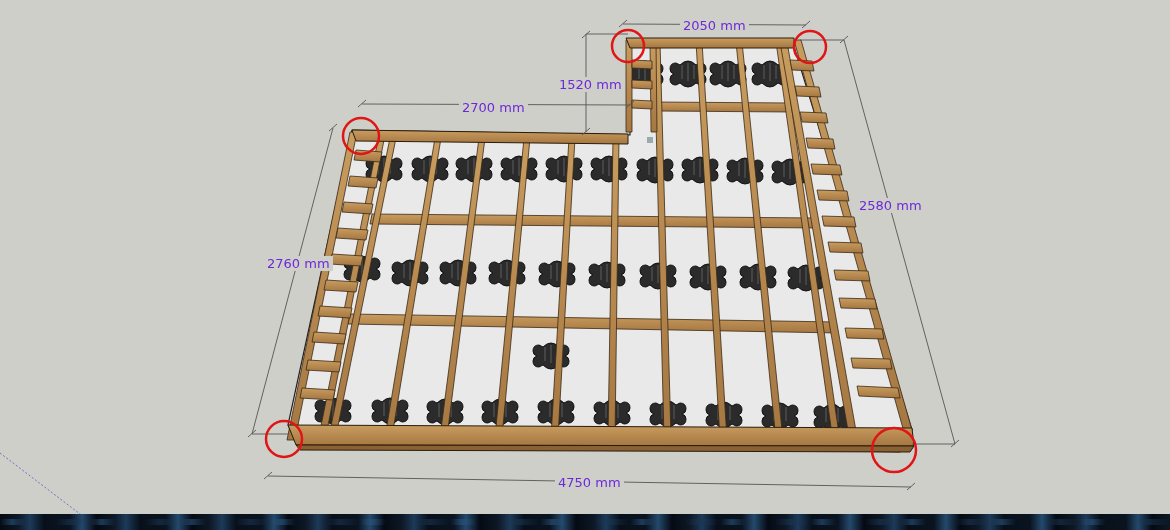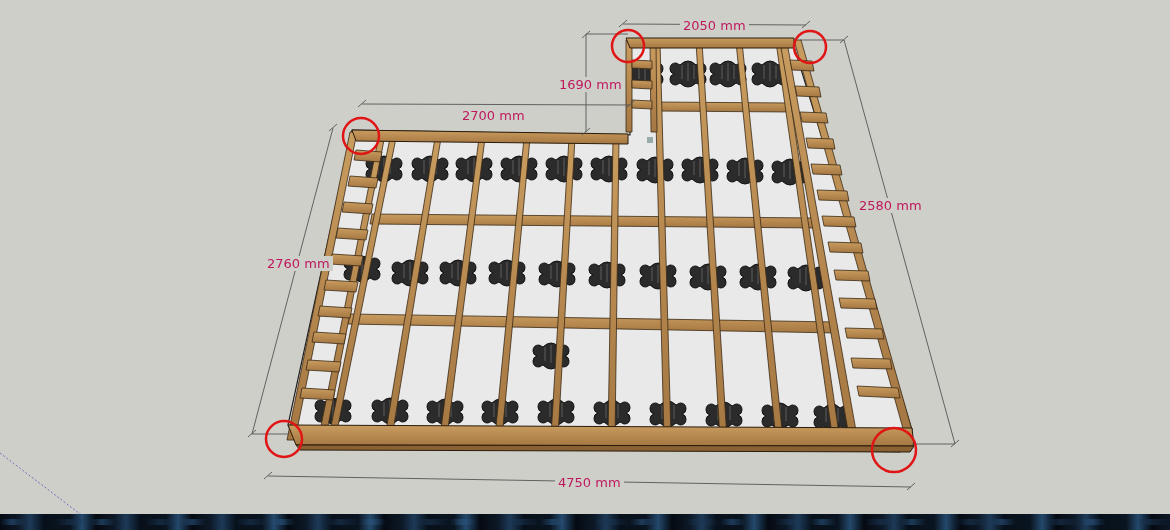--- a/index.html
+++ b/index.html
@@ -1,19 +1,19 @@
 <!DOCTYPE html>
 <html><head>
 <meta charset="utf-8">
 <style>
   html, body { margin:0; padding:0; }
   body { width:1170px; height:530px; overflow:hidden; background:#cfcfca; font-family:"DejaVu Sans", sans-serif; position:relative; }
   #viewport { position:absolute; left:0; top:0; width:1170px; height:514px; background:#cfcfca; }
   #viewport svg { position:absolute; left:0; top:0; }
-  .dim-label { position:absolute; font-size:13px; color:#be185d; background:#cfcfca; padding:0 3px; line-height:15px; white-space:nowrap; }
+  .dim-label { position:absolute; font-size:13px; color:#6d28d9; background:#cfcfca; padding:0 3px; line-height:15px; white-space:nowrap; }
   #taskbar { position:absolute; left:0; top:514px; width:1170px; height:16px;
     background: repeating-linear-gradient(90deg, #050a12 0px, #0d1826 18px, #1d3a58 30px, #07101a 44px, #0a1420 70px, #24496c 82px, #050a12 96px); }
   #taskbar::after { content:""; position:absolute; left:0; top:5px; width:100%; height:6px;
     background: repeating-linear-gradient(90deg, transparent 0px, #2a5580 12px, transparent 26px, transparent 55px, #1a3552 70px, transparent 90px); opacity:.6; }
 </style>
 </head>
 <body>
 
 <div id="viewport">
   <svg width="1170" height="514" viewBox="0 0 1170 514">
@@ -165,20 +165,20 @@
     <g stroke="#e01515" stroke-width="2.5" fill="none">
       <circle cx="628" cy="46" r="16"></circle>
       <circle cx="810" cy="47" r="16"></circle>
       <circle cx="361" cy="136" r="18"></circle>
       <circle cx="284" cy="439" r="18"></circle>
       <circle cx="894" cy="450" r="22"></circle>
     </g>
   </svg>
 
   <div class="dim-label" style="left:680px;top:18px;">2050 mm</div>
-  <div class="dim-label" style="left:556px;top:77px;">1690 mm</div>
-  <div class="dim-label" style="left:459px;top:108px;">2700 mm</div>
+  <div class="dim-label" style="left:556px;top:77px;">1520 mm</div>
+  <div class="dim-label" style="left:459px;top:100px;">2700 mm</div>
   <div class="dim-label" style="left:264px;top:256px;">2760 mm</div>
   <div class="dim-label" style="left:856px;top:198px;">2580 mm</div>
   <div class="dim-label" style="left:555px;top:475px;">4750 mm</div>
 </div>
 
 <div id="taskbar"></div>
 
 </body></html>

